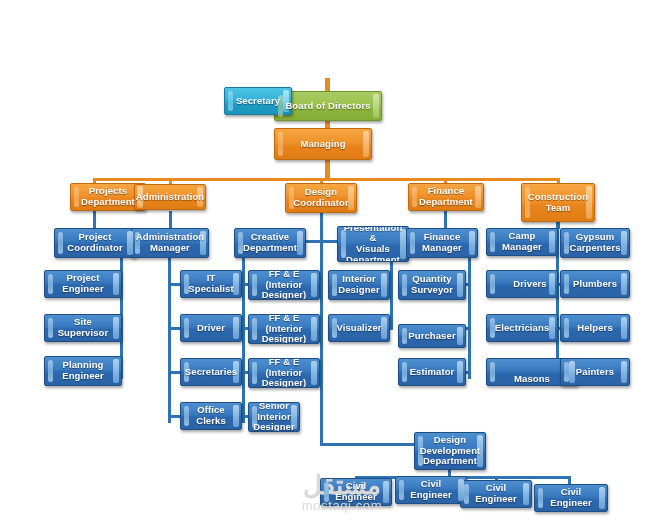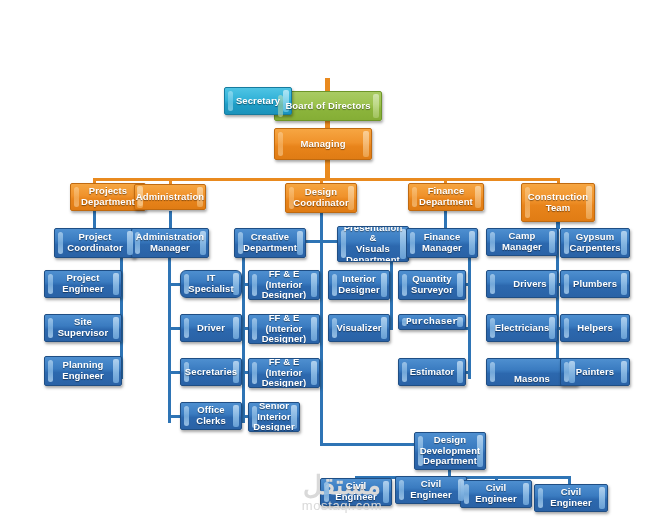--- a/index.html
+++ b/index.html
@@ -277,21 +277,21 @@
   </div>
   <div class="node blue" style="left:44px; top:356px; width:78px; height:30px;">
     <span class="cap">Planning
 Engineer</span>
   </div>
 
   <div class="node blue" style="left:131px; top:228px; width:78px; height:30px;">
     <span class="cap">Administration
 Manager</span>
   </div>
-  <div class="node blue" style="left:180px; top:270px; width:62px; height:28px;border-radius:6px;">
+  <div class="node blue" style="left:180px; top:270px; width:62px; height:28px;">
     <span class="cap">IT Specialist</span>
   </div>
   <div class="node blue" style="left:180px; top:314px; width:62px; height:28px;">
     <span class="cap">Driver</span>
   </div>
   <div class="node blue" style="left:180px; top:358px; width:62px; height:28px;">
     <span class="cap">Secretaries</span>
   </div>
   <div class="node blue" style="left:180px; top:402px; width:62px; height:28px;">
     <span class="cap">Office Clerks</span>
@@ -332,21 +332,21 @@
   </div>
 
   <div class="node blue" style="left:406px; top:228px; width:72px; height:30px;">
     <span class="cap">Finance
 Manager</span>
   </div>
   <div class="node blue" style="left:398px; top:270px; width:68px; height:30px;">
     <span class="cap">Quantity
 Surveyor</span>
   </div>
-  <div class="node blue" style="left:398px; top:314px; width:68px; height:16px;font-family:Liberation Mono, monospace;">
+  <div class="node blue" style="left:398px; top:324px; width:68px; height:24px;">
     <span class="cap">Purchaser</span>
   </div>
   <div class="node blue" style="left:486px; top:228px; width:72px; height:28px;">
     <span class="cap">Camp Manager</span>
   </div>
 
   <div class="node blue" style="left:398px; top:358px; width:68px; height:28px;">
     <span class="cap">Estimator</span>
   </div>
   <div class="node blue" style="left:560px; top:228px; width:70px; height:30px;">

